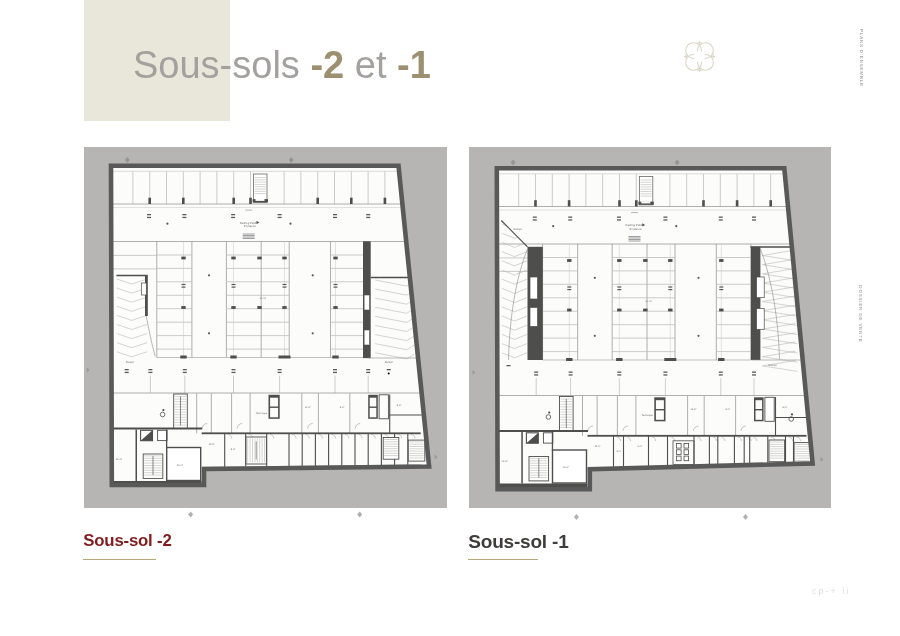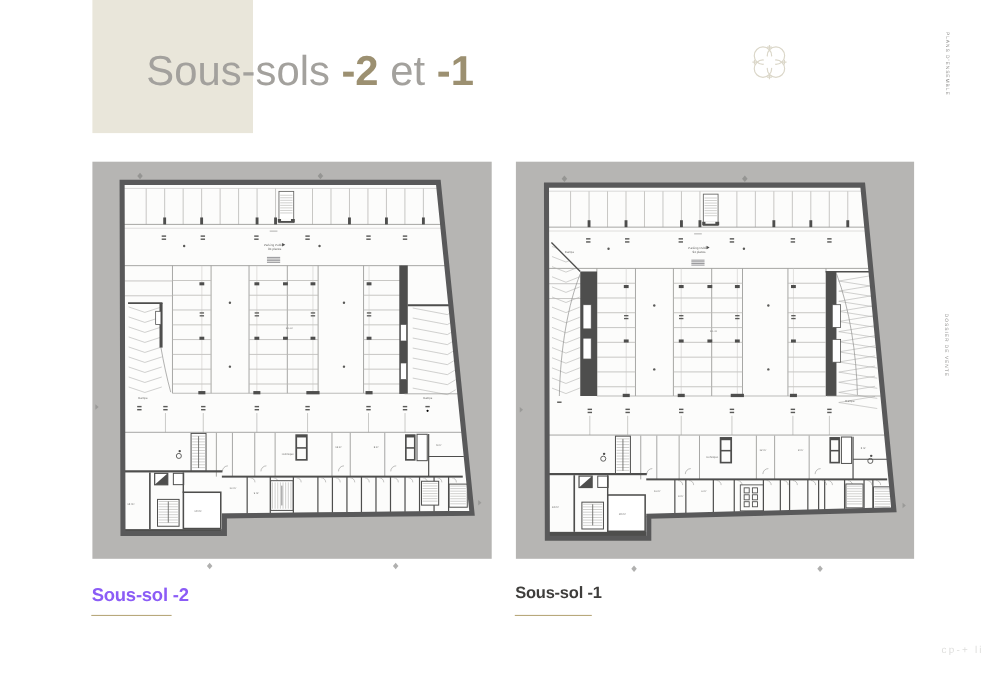--- a/index.html
+++ b/index.html
@@ -927,21 +927,21 @@
 <path d="M18.6 -6.5 l2.5 3 l-2.5 3 l-2.5 -3 z" fill-opacity="0.85"></path>
 <path d="M182.6 -6.5 l2.5 3 l-2.5 3 l-2.5 -3 z" fill-opacity="0.85"></path>
 <path d="M81.9 348 l2.5 3 l-2.5 3 l-2.5 -3 z" fill-opacity="0.7"></path>
 <path d="M251 348 l2.5 3 l-2.5 3 l-2.5 -3 z" fill-opacity="0.7"></path>
 <path d="M-22 204 l3 2.5 l-3 2.5 z" fill-opacity="0.7"></path>
 <path d="M326 291 l3 2.5 l-3 2.5 z" fill-opacity="0.7"></path>
 </g>
 </g>
 </svg>
 
-<div class="abs" style="left:83.3px;top:531px;font-size:16.8px;font-weight:bold;color:#8b5cf6;letter-spacing:-0.2px;">Sous-sol -2</div>
+<div class="abs" style="left:83.3px;top:531px;font-size:16.8px;font-weight:bold;color:#7f1d1d;letter-spacing:-0.2px;">Sous-sol -2</div>
 
 <div class="abs" style="left:83.3px;top:558.6px;width:73px;height:1px;background:#b8a97c;"></div>
 
-<div class="abs" style="left:468.3px;top:531px;font-size:15px;font-weight:bold;color:#3e3d3b;letter-spacing:-0.2px;">Sous-sol -1</div>
+<div class="abs" style="left:468.3px;top:531px;font-size:19px;font-weight:bold;color:#3e3d3b;letter-spacing:-0.2px;">Sous-sol -1</div>
 
 <div class="abs" style="left:468.3px;top:558.6px;width:70px;height:1px;background:#b8a97c;"></div>
 
-<div class="abs" style="left:856px;top:586px;font-size:9px;letter-spacing:2px;color:#dededc;">cp-+ li</div>
+<div class="abs" style="left:812px;top:586px;font-size:9px;letter-spacing:2px;color:#dededc;">cp-+ li</div>
 
 </body></html>

